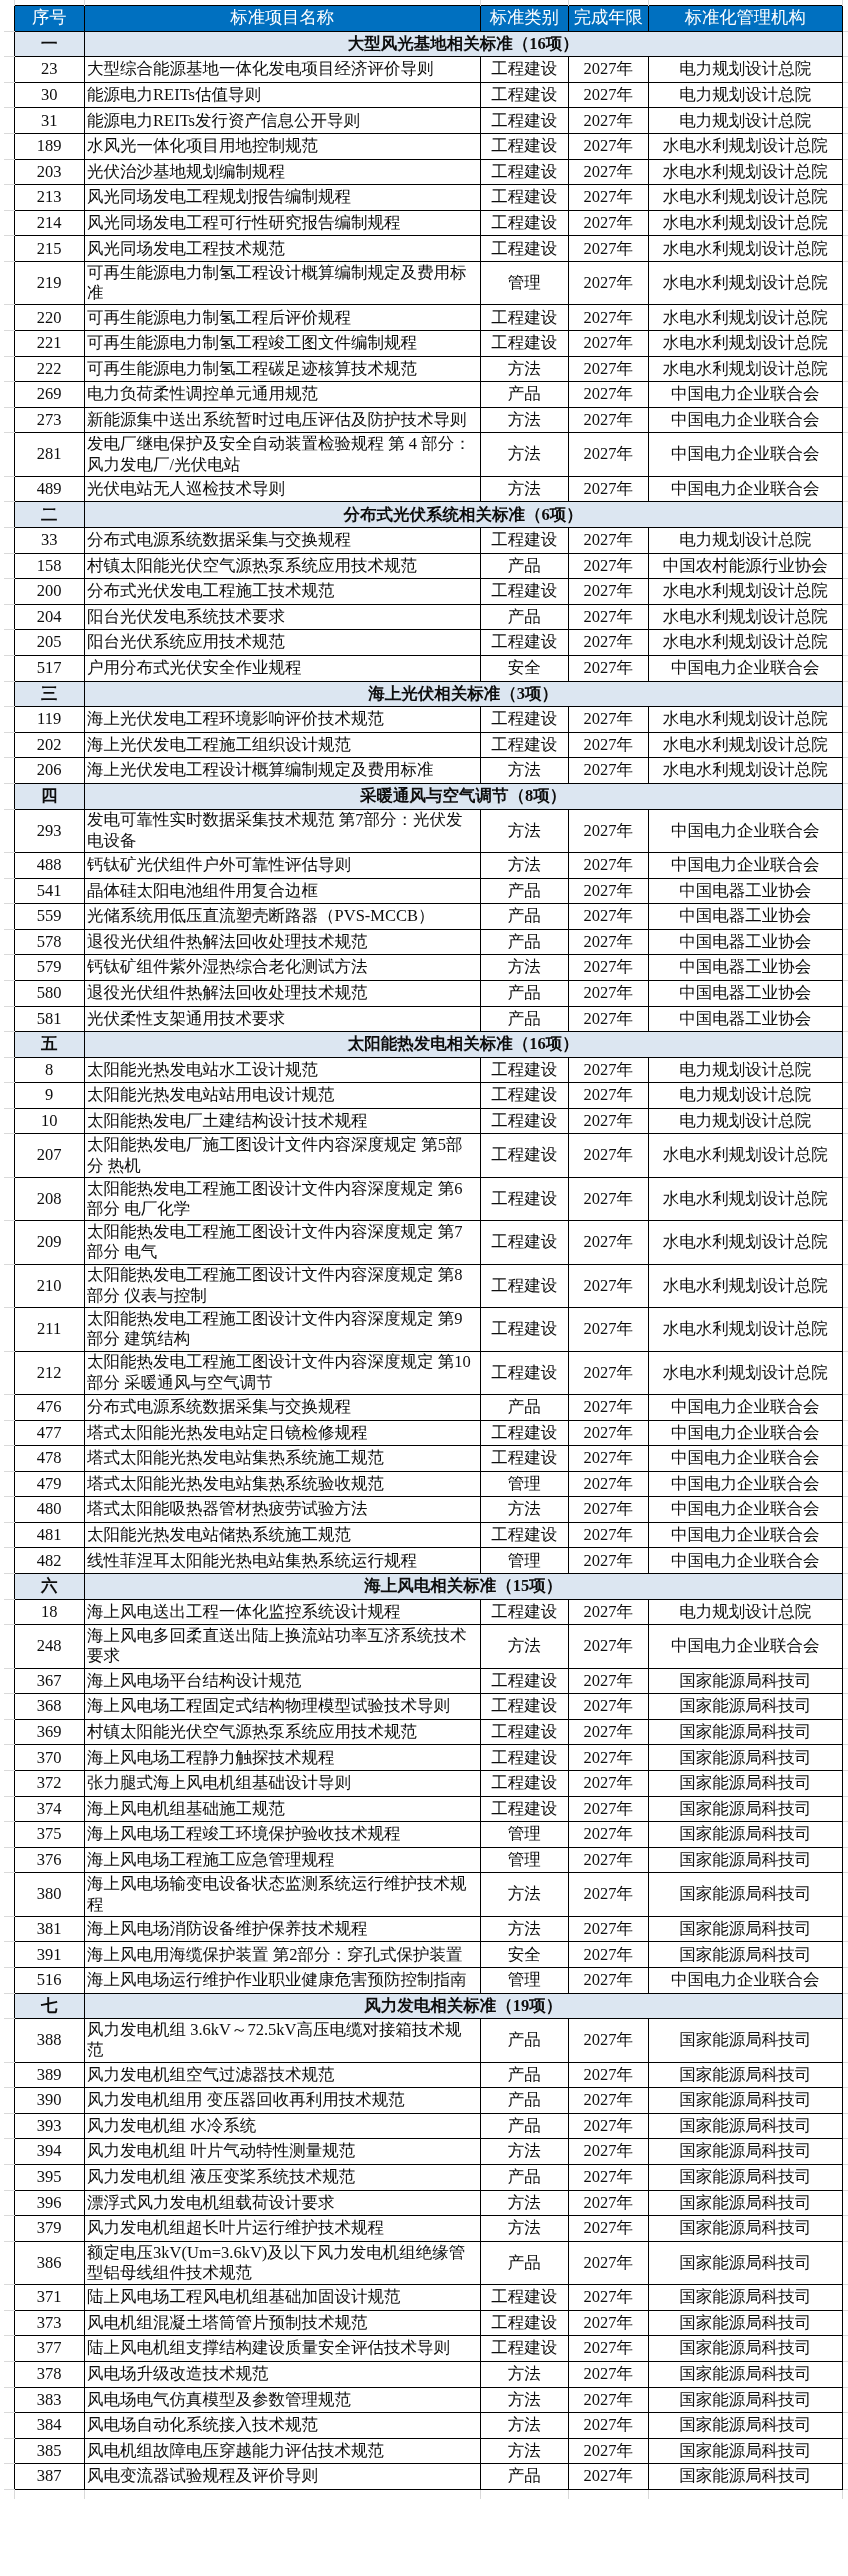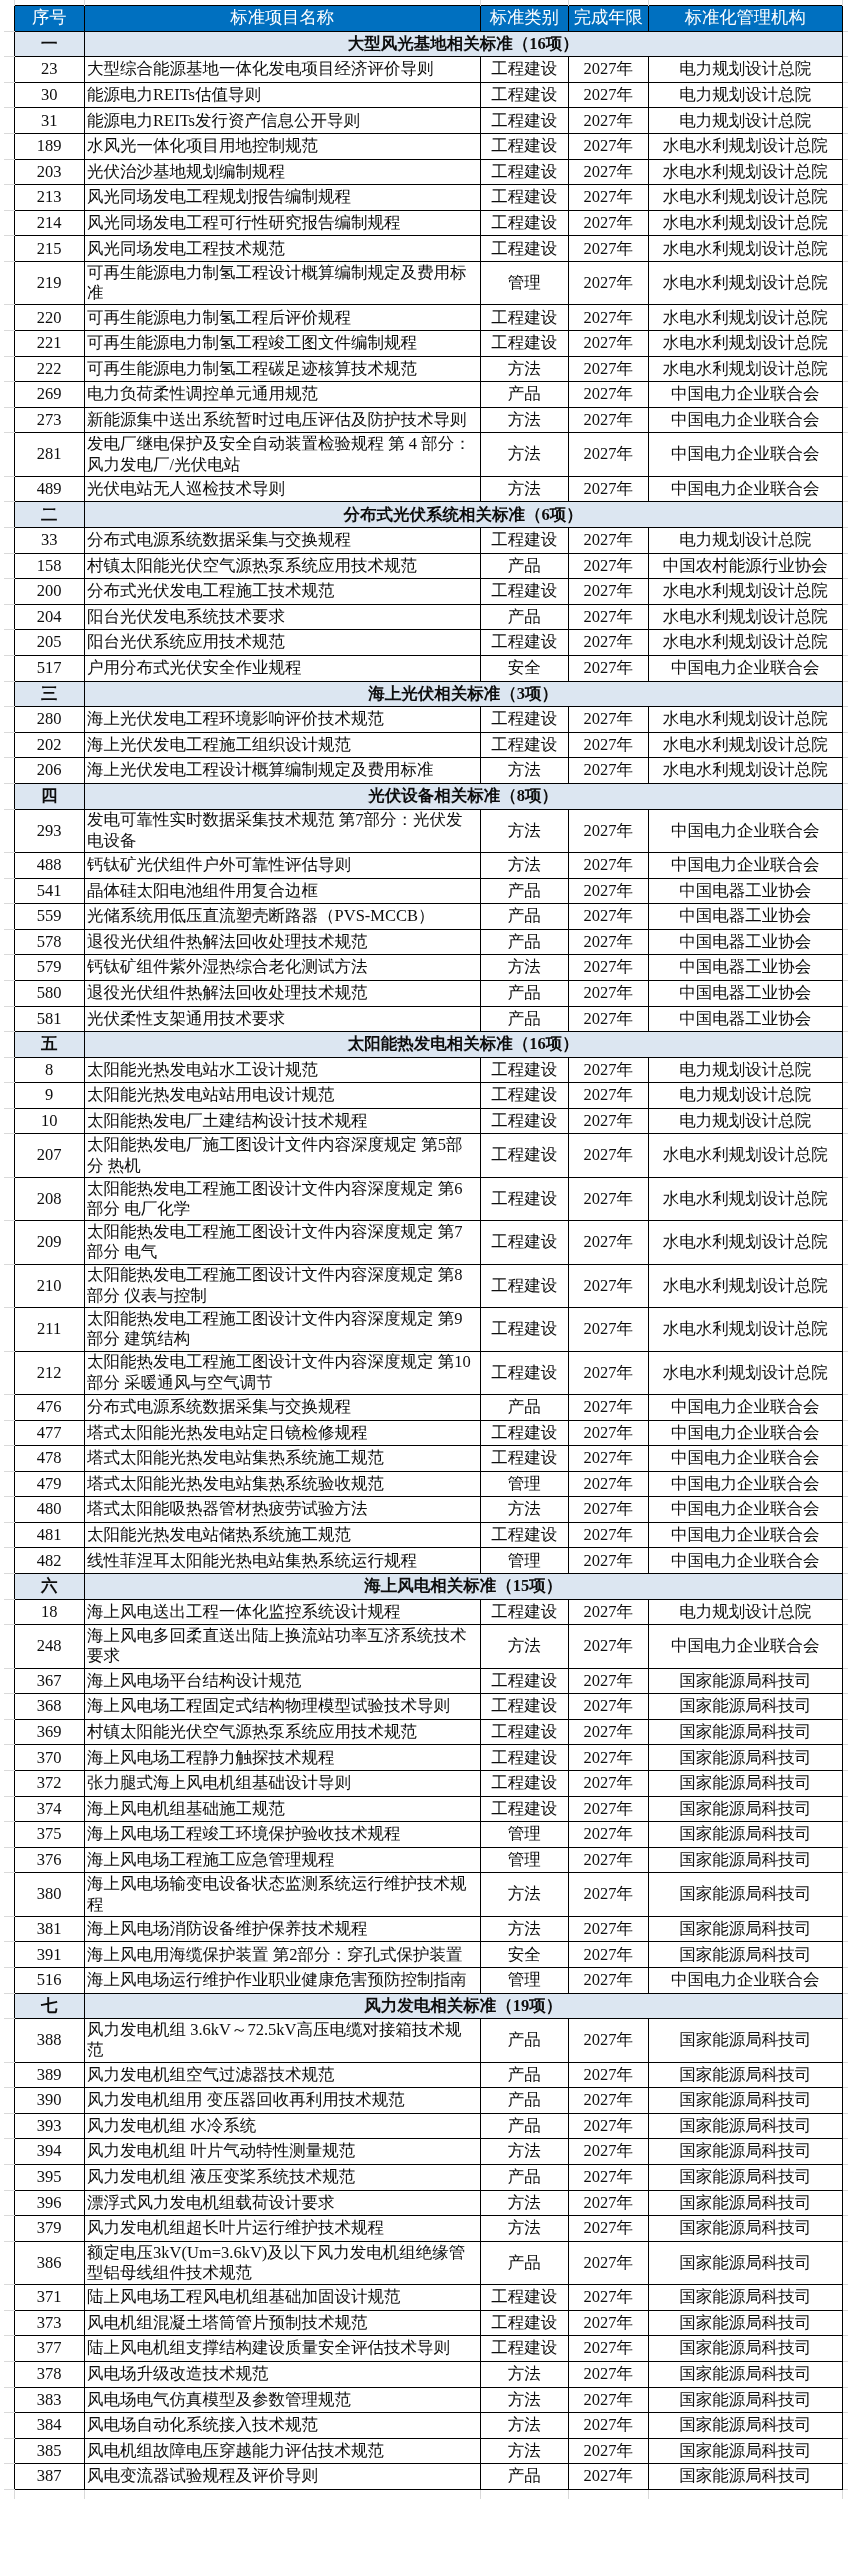--- a/index.html
+++ b/index.html
@@ -380,21 +380,21 @@
 
   <tr class="sec">
     <td class="m"></td>
     <td class="sec-no">三</td>
     <td class="sec-title" colspan="4">海上光伏相关标准（3项）</td>
     <td class="m"></td>
   </tr>
 
   <tr class="item">
     <td class="m"></td>
-    <td class="no">280</td>
+    <td class="no">119</td>
     <td class="name">海上光伏发电工程环境影响评价技术规范</td>
     <td class="cat">工程建设</td>
     <td class="year">2027年</td>
     <td class="agency">水电水利规划设计总院</td>
     <td class="m"></td>
   </tr>
 
   <tr class="item">
     <td class="m"></td>
     <td class="no">202</td>
@@ -411,21 +411,21 @@
     <td class="name">海上光伏发电工程设计概算编制规定及费用标准</td>
     <td class="cat">方法</td>
     <td class="year">2027年</td>
     <td class="agency">水电水利规划设计总院</td>
     <td class="m"></td>
   </tr>
 
   <tr class="sec">
     <td class="m"></td>
     <td class="sec-no">四</td>
-    <td class="sec-title" colspan="4">光伏设备相关标准（8项）</td>
+    <td class="sec-title" colspan="4">采暖通风与空气调节（8项）</td>
     <td class="m"></td>
   </tr>
 
   <tr class="item">
     <td class="m"></td>
     <td class="no">293</td>
     <td class="name">发电可靠性实时数据采集技术规范 第7部分：光伏发电设备</td>
     <td class="cat">方法</td>
     <td class="year">2027年</td>
     <td class="agency">中国电力企业联合会</td>

